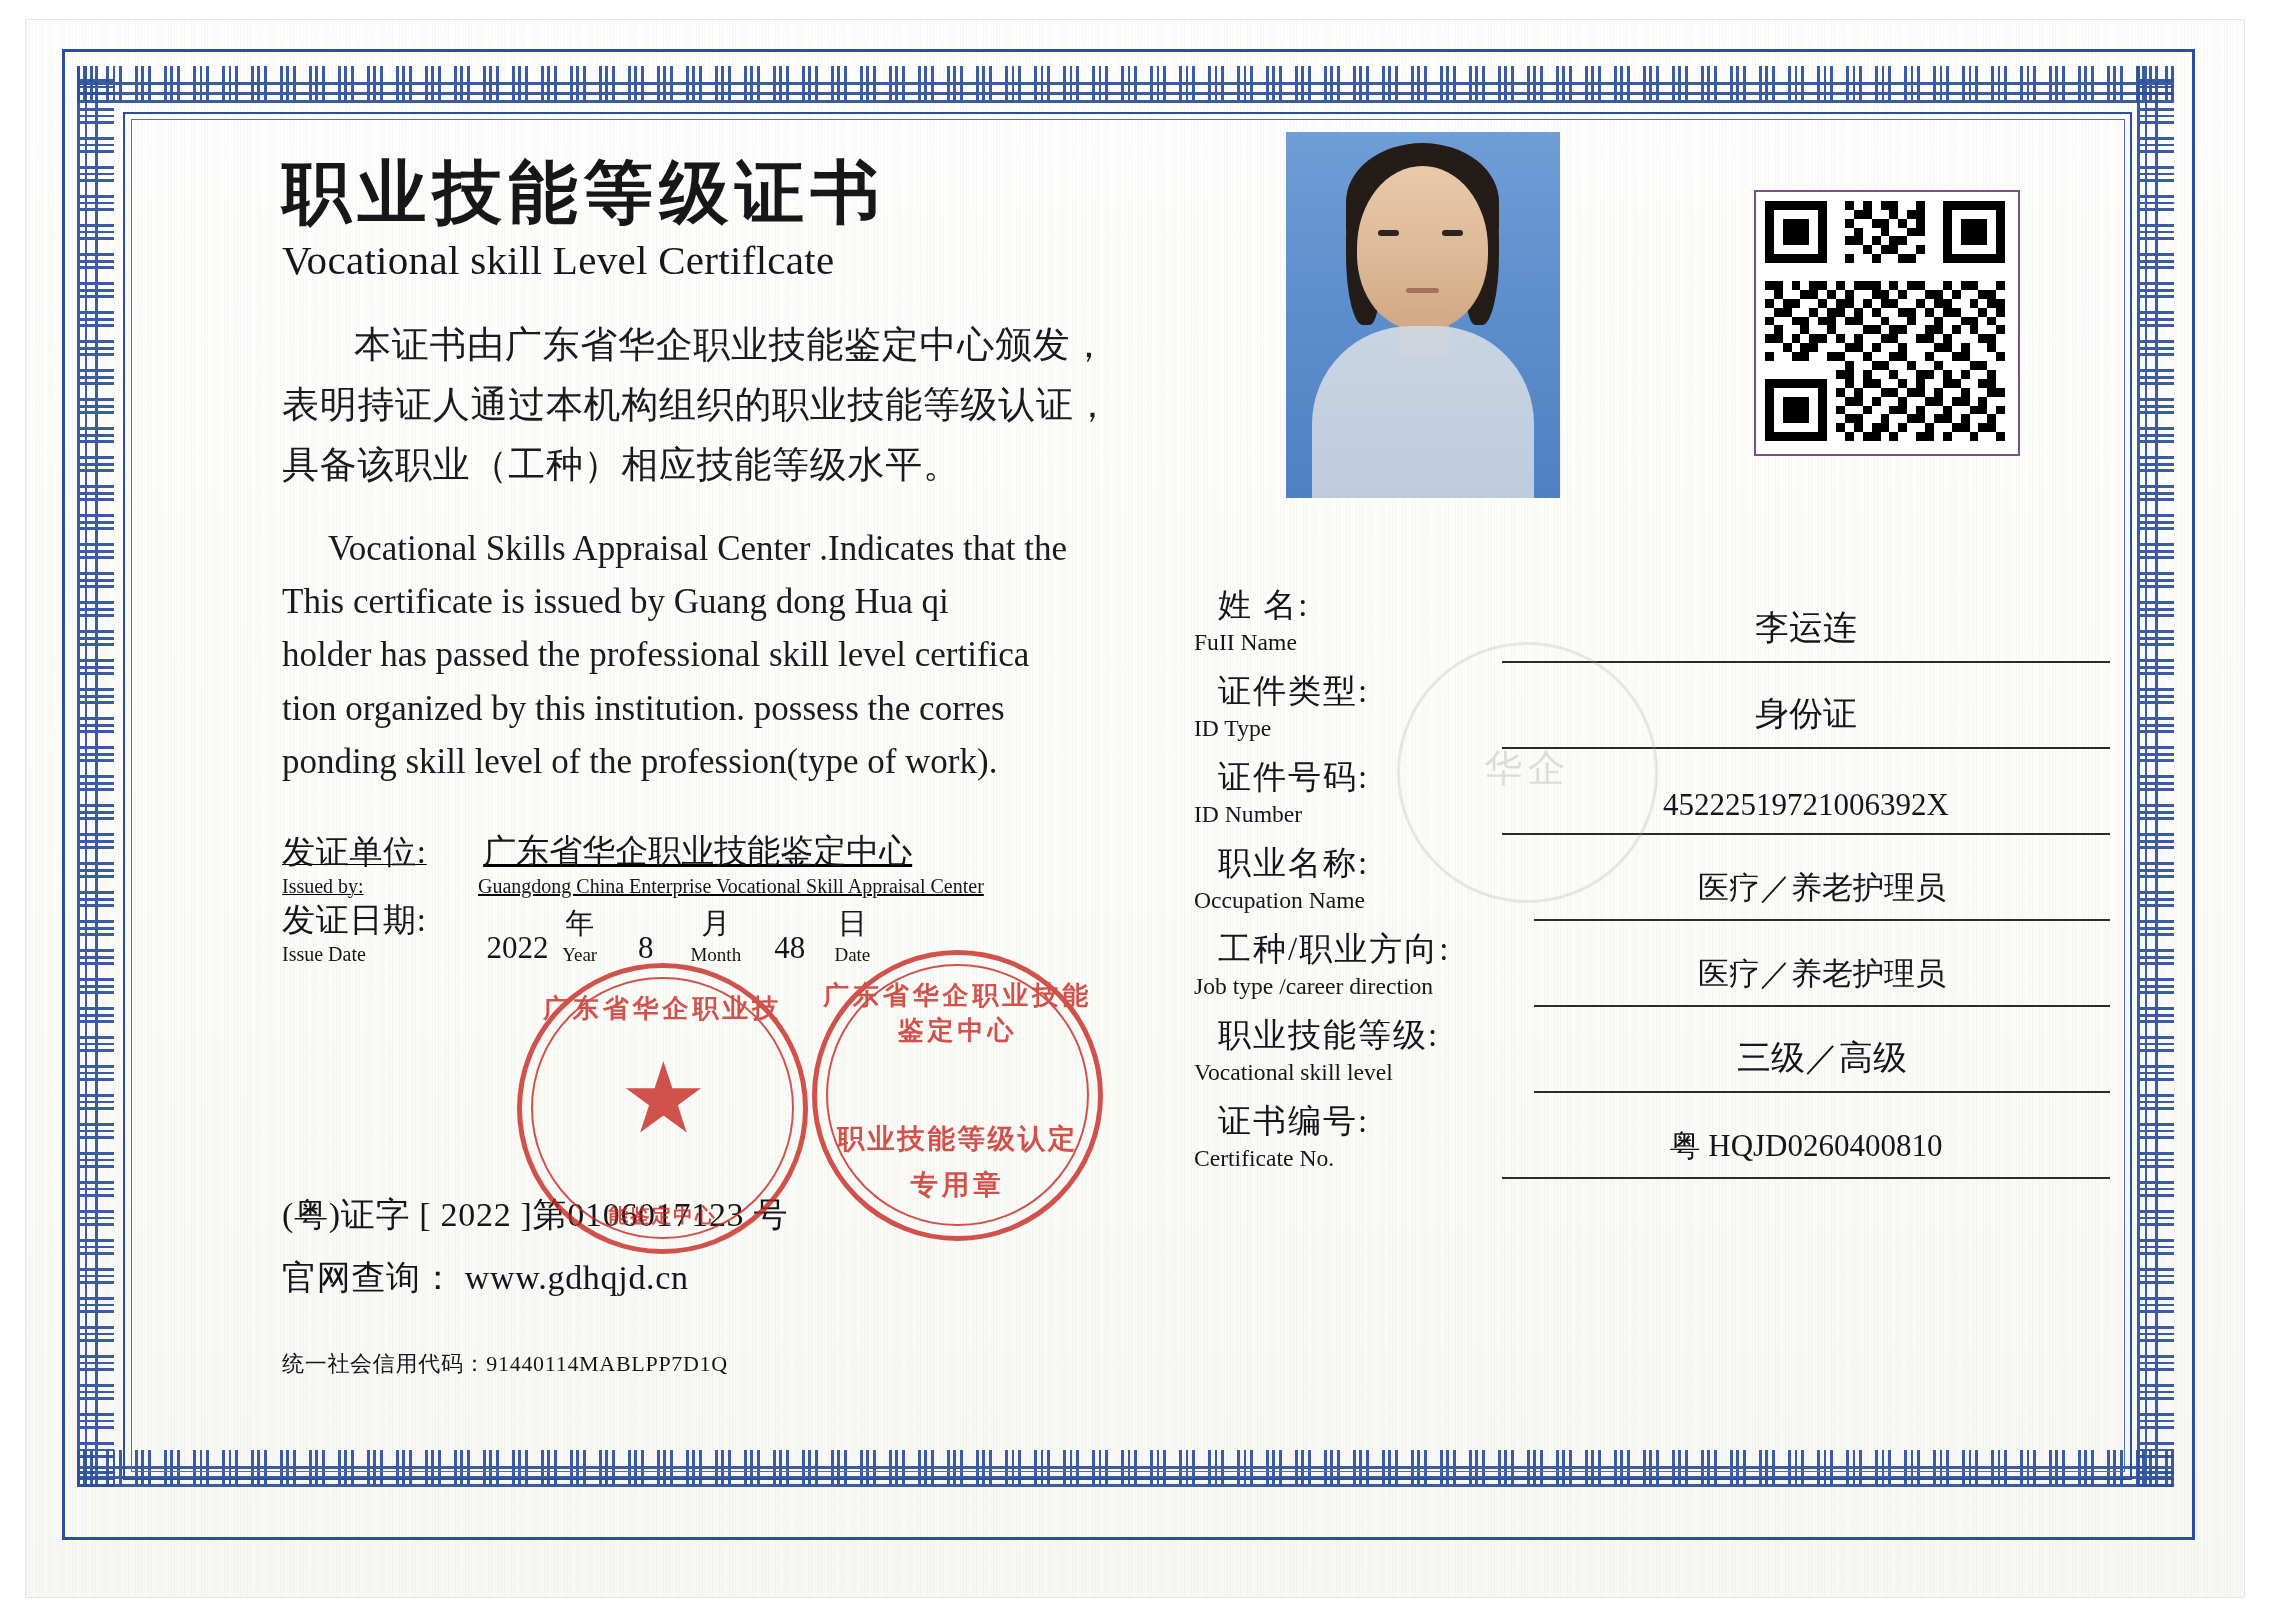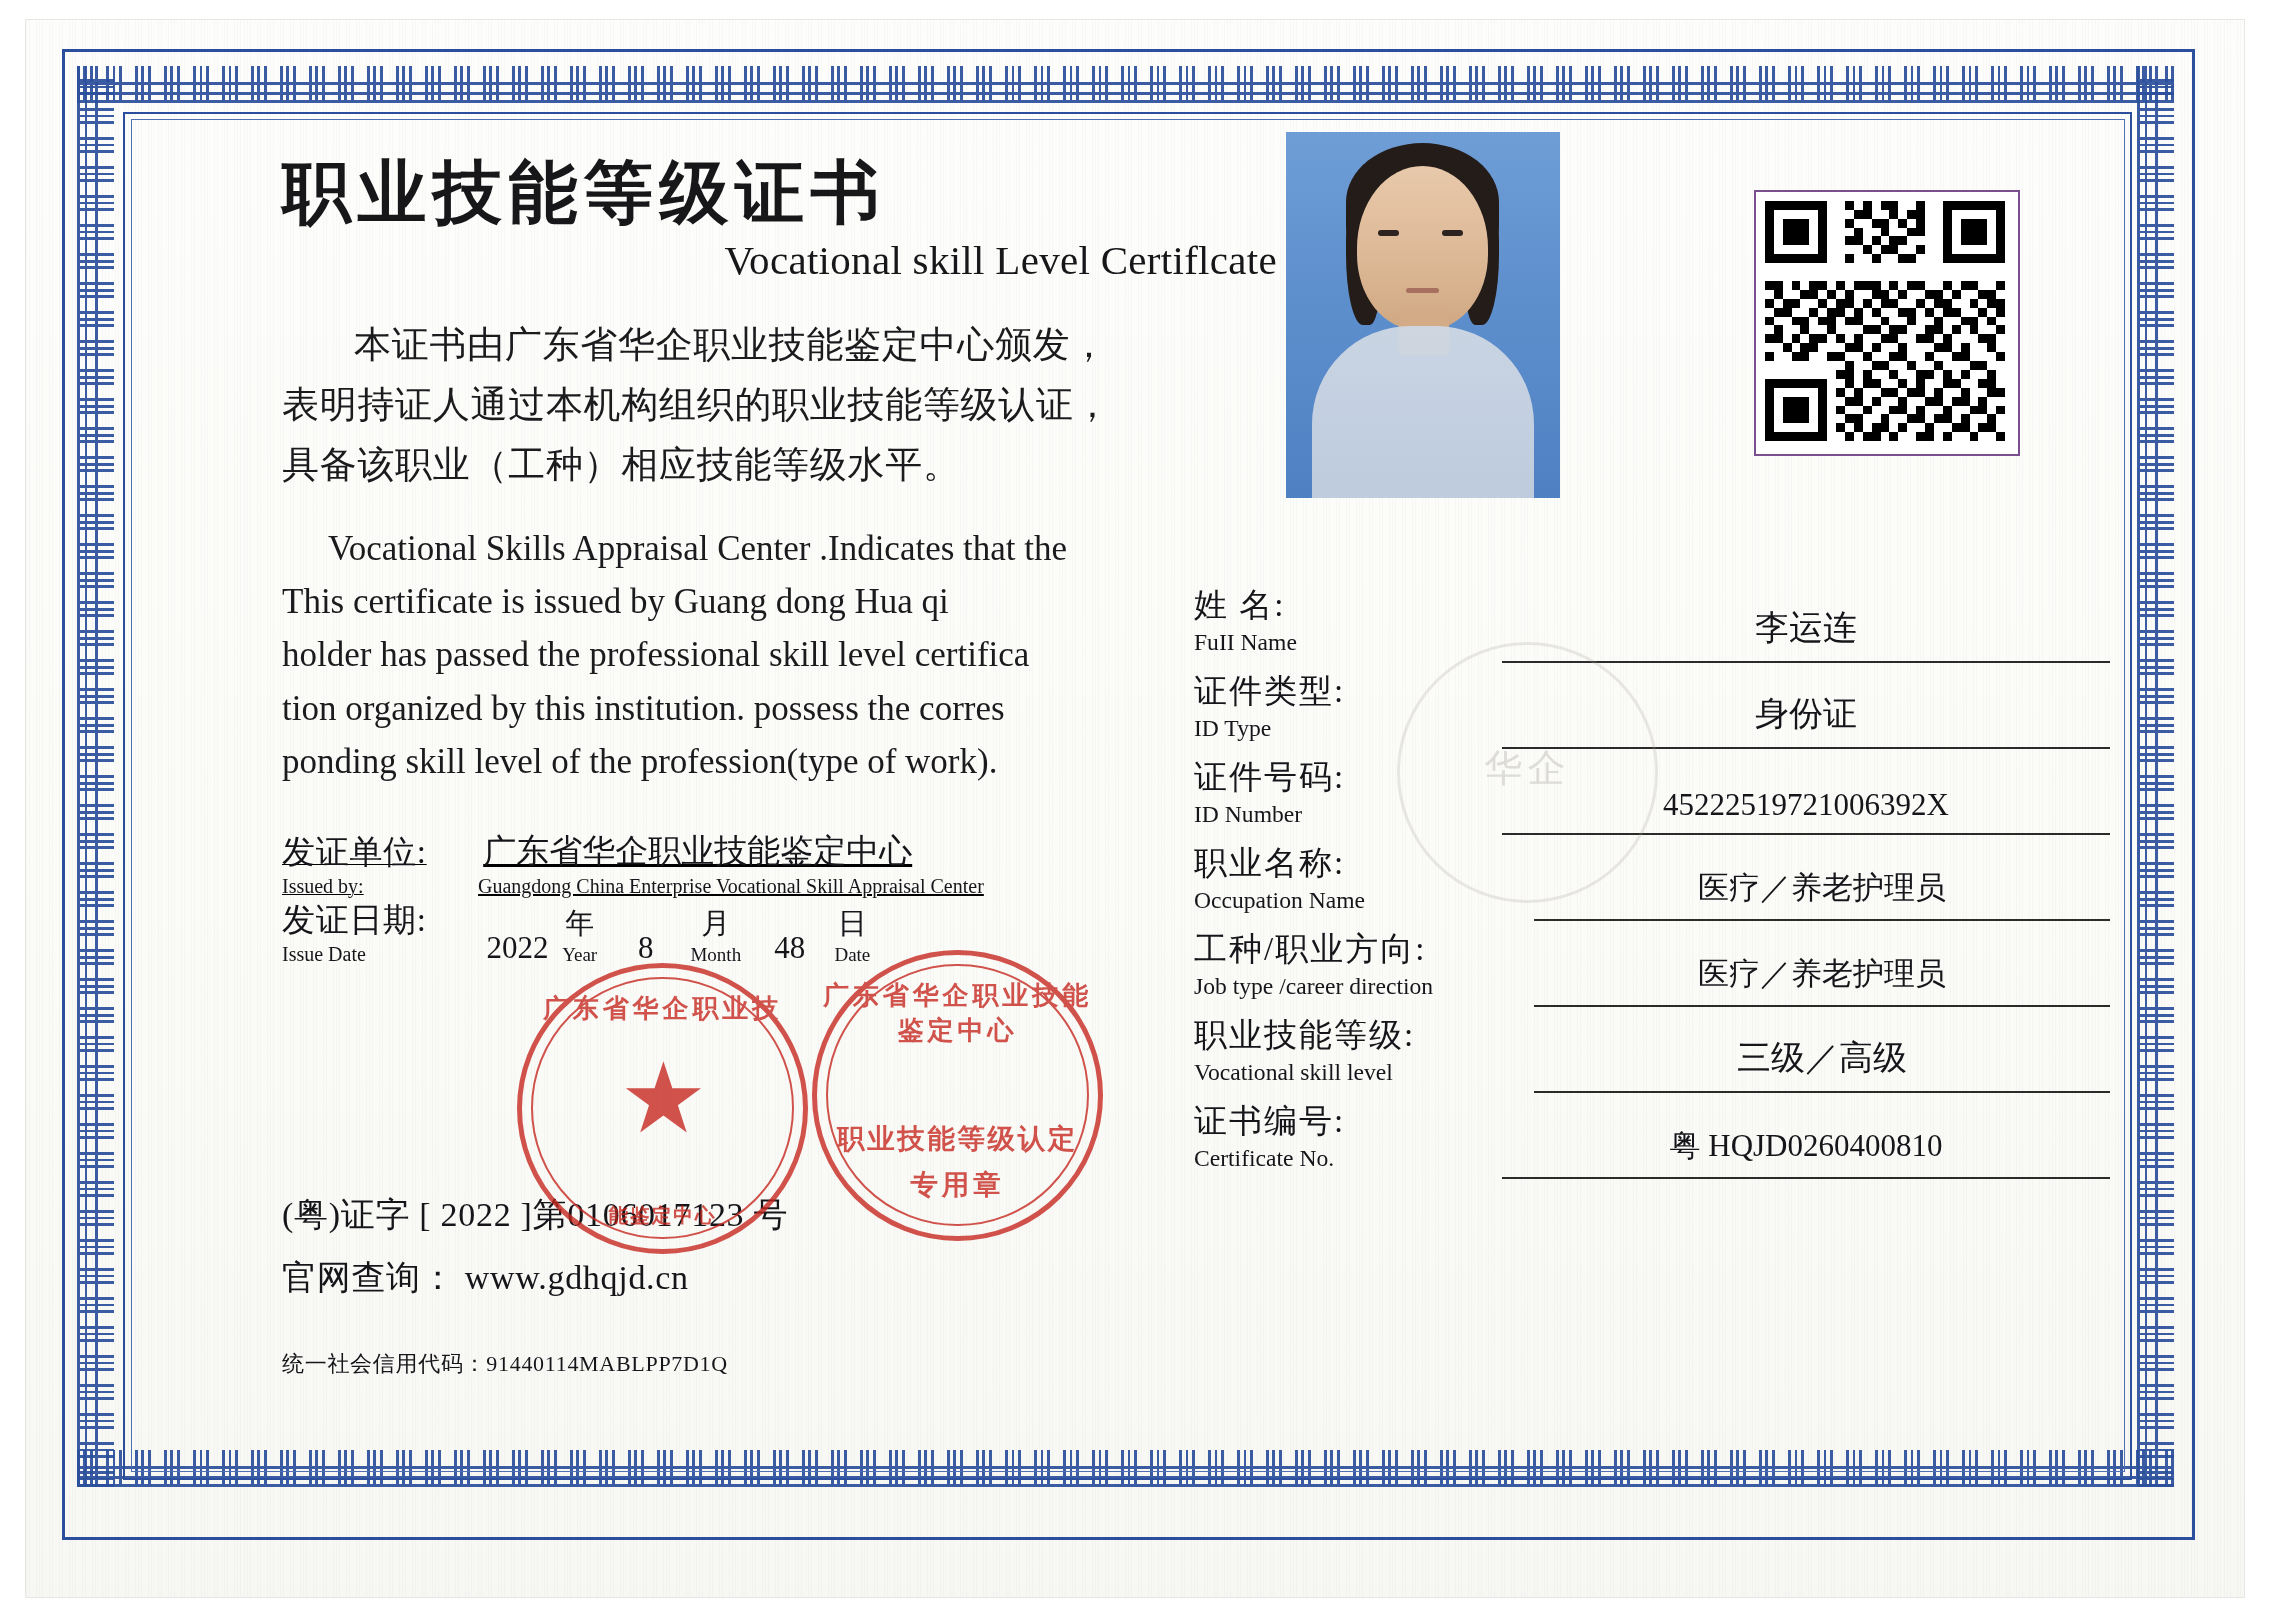--- a/index.html
+++ b/index.html
@@ -125,21 +125,20 @@
     letter-spacing: 6.5px;
     color: #17171a;
     line-height: 1.12;
   }
   .title-en {
     font-family: "Liberation Serif", serif;
     font-size: 41px;
     color: #17171a;
     margin-top: 3.9px;
     letter-spacing: 0.3px;
-    text-align: right;
   }
   .para-cn {
     margin-top: 31px;
     font-size: 37px;
     line-height: 1.62;
     color: #1b1b1e;
     font-family: "Liberation Serif", serif;
     letter-spacing: 0.7px;
   }
   .para-cn .ind { display: block; }
@@ -292,20 +291,21 @@
     flex: 0 0 308px;
     text-align: left;
     padding-bottom: 6.5px;
   }
   .f-lbl .cn {
     font-size: 33px;
     color: #15151a;
     letter-spacing: 2px;
     white-space: nowrap;
     display: block;
+    margin-left: 24px;
   }
   .f-lbl .en {
     font-size: 23.6px;
     color: #15151a;
     white-space: nowrap;
     display: block;
     margin-top: 1.3px;
   }
   .f-lbl.wide { width: 340px; flex: 0 0 340px; }
   .f-val {

